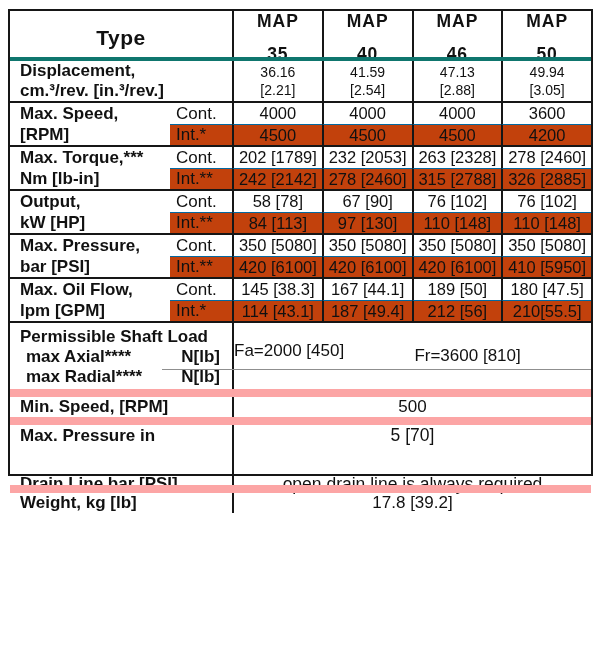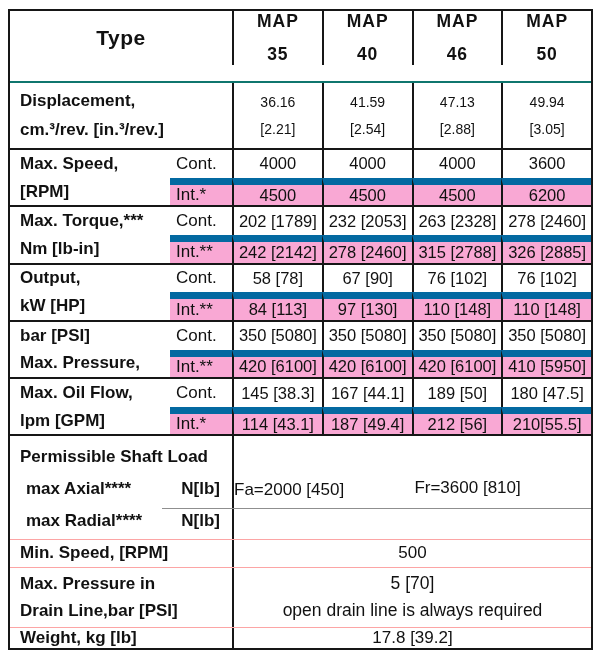--- a/index.html
+++ b/index.html
@@ -2,69 +2,69 @@
 <html><head>
 <meta charset="utf-8">
 <style>
   html,body{margin:0;padding:0;}
   body{
     width:600px;height:656px;background:#ffffff;position:relative;
     font-family:"Liberation Sans",sans-serif;color:#111111;
     -webkit-font-smoothing:antialiased;
   }
   .spec-table{
-    position:absolute;left:8px;top:9px;width:585px;height:641px;
+    position:absolute;left:8px;top:9px;width:585px;height:467px;
     box-sizing:border-box;border:2px solid #161616;
     display:flex;flex-direction:column;
   }
   
   .c{display:flex;align-items:center;justify-content:center;box-sizing:border-box;}
   .vline{border-left:2px solid #161616;}
   
   .row-header{height:46px;display:grid;grid-template-columns:222px repeat(4,1fr);}
   .type-cell{font-size:21px;font-weight:bold;letter-spacing:.5px;}
   .map-cell{flex-direction:column;font-weight:bold;font-size:17.5px;line-height:21px;letter-spacing:1px;gap:12px;}
   
-  .row-disp{height:66px;border-top:2px solid #0f766e;display:grid;grid-template-columns:222px repeat(4,1fr);margin-top:24px;}
+  .row-disp{height:66px;border-top:4px solid #0f766e;display:grid;grid-template-columns:222px repeat(4,1fr);}
   .two-line{display:flex;flex-direction:column;justify-content:space-evenly;box-sizing:border-box;}
   .two-line > span{display:flex;align-items:center;justify-content:center;}
   .lbl-col{padding-left:10px;}
   .lbl-col > span{justify-content:flex-start;font-weight:bold;font-size:17px;}
   .val-col > span{font-size:14px;}
   
   .section{height:56px;border-top:2px solid #161616;display:grid;
     grid-template-columns:160px 62px repeat(4,1fr);grid-template-rows:1fr 1fr;}
   .section .label{grid-row:1 / span 2;grid-column:1;display:flex;flex-direction:column;}
   .section .label > span{flex:1;display:flex;align-items:center;padding-left:10px;
     font-weight:bold;font-size:17px;white-space:nowrap;}
   .sub{display:flex;align-items:center;padding-left:6px;font-size:17px;box-sizing:border-box;}
   .val{display:flex;align-items:center;justify-content:center;font-size:16.5px;
     border-left:2px solid #161616;box-sizing:border-box;white-space:nowrap;}
-  .shade{background:#f9a8d4;border-top:7px solid #0369a1;}
+  .shade{background:#c2410c;border-top:1px solid #0369a1;}
   
   .shaft{height:104px;border-top:2px solid #161616;display:grid;
     grid-template-columns:222px 1fr;position:relative;}
   .shaft-label{display:flex;flex-direction:column;padding:4px 12px 2px 10px;box-sizing:border-box;}
   .shaft-label > span{flex:1;display:flex;align-items:center;font-weight:bold;font-size:17px;}
   .shaft-label .split{justify-content:space-between;padding-left:6px;}
   .shaft-data{border-left:2px solid #161616;display:flex;flex-direction:row;box-sizing:border-box;}
   .shaft-fa{height:71%;display:flex;align-items:flex-end;justify-content:center;
     padding-bottom:9px;box-sizing:border-box;font-size:17px;}
   .shaft-fr{flex:1;display:flex;align-items:center;justify-content:center;font-size:17px;}
   .partial-line{position:absolute;left:152px;right:0;top:calc(71% - 1px);height:1px;
     background:#8f8f8f;}
   
-  .row-simple{border-top:1px solid #fca5a5;display:grid;grid-template-columns:222px 1fr;}
+  .row-simple{border-top:8px solid #fca5a5;display:grid;grid-template-columns:222px 1fr;}
   .row-min{height:27px;}
   .row-drain{height:60px;}
   .row-weight{flex:1;}
   .simple-label{display:flex;align-items:center;padding-left:10px;font-weight:bold;font-size:17px;}
   .simple-value{border-left:2px solid #161616;display:flex;align-items:center;
     justify-content:center;font-size:17px;box-sizing:border-box;}
-  .drain-col{display:flex;flex-direction:column;justify-content:space-evenly;box-sizing:border-box;}
+  .drain-col{display:flex;flex-direction:column;justify-content:space-evenly;box-sizing:border-box;gap:28px;}
   .drain-col > span{display:flex;align-items:center;justify-content:center;font-size:17.5px;}
   .drain-lbl > span{justify-content:flex-start;padding-left:10px;font-weight:bold;font-size:17px;}
 </style>
 </head>
 <body>
 
 <div class="spec-table">
 
   <div class="row-header">
     <div class="c type-cell">Type</div>
@@ -116,21 +116,21 @@
     </div>
     <div class="sub">Cont.</div>
     <div class="val">4000</div>
     <div class="val">4000</div>
     <div class="val">4000</div>
     <div class="val">3600</div>
     <div class="sub shade">Int.*</div>
     <div class="val shade">4500</div>
     <div class="val shade">4500</div>
     <div class="val shade">4500</div>
-    <div class="val shade">6200</div>
+    <div class="val shade">4200</div>
   </div>
 
   <div class="section">
     <div class="label">
       <span>Max. Torque,***</span>
       <span>Nm [lb-in]</span>
     </div>
     <div class="sub">Cont.</div>
     <div class="val">202 [1789]</div>
     <div class="val">232 [2053]</div>
@@ -155,22 +155,22 @@
     <div class="val">76 [102]</div>
     <div class="sub shade">Int.**</div>
     <div class="val shade">84 [113]</div>
     <div class="val shade">97 [130]</div>
     <div class="val shade">110 [148]</div>
     <div class="val shade">110 [148]</div>
   </div>
 
   <div class="section">
     <div class="label">
+      <span>Max. Pressure,</span>
       <span>bar [PSI]</span>
-      <span>Max. Pressure,</span>
     </div>
     <div class="sub">Cont.</div>
     <div class="val">350 [5080]</div>
     <div class="val">350 [5080]</div>
     <div class="val">350 [5080]</div>
     <div class="val">350 [5080]</div>
     <div class="sub shade">Int.**</div>
     <div class="val shade">420 [6100]</div>
     <div class="val shade">420 [6100]</div>
     <div class="val shade">420 [6100]</div>

